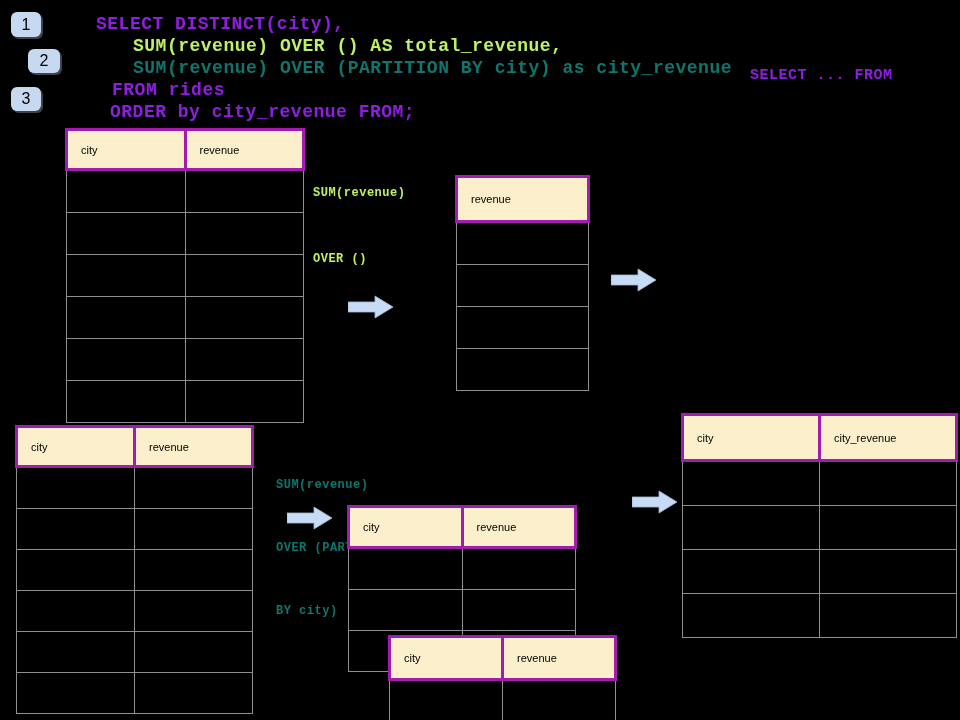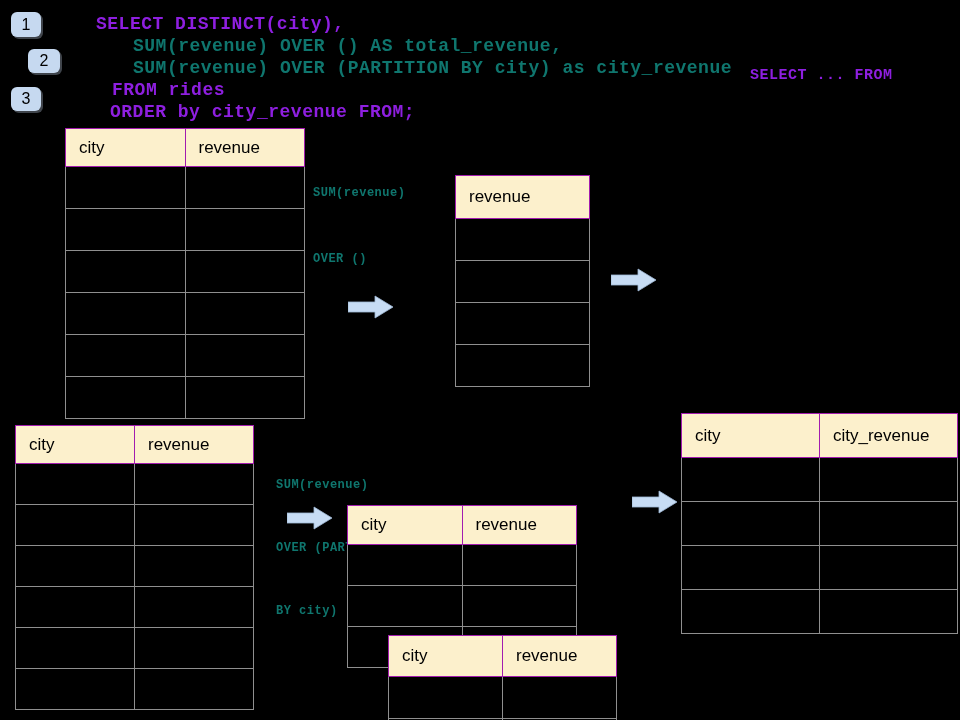--- a/index.html
+++ b/index.html
@@ -12,21 +12,21 @@
   .code-line{
     position:absolute;
     font-family:"Liberation Mono",monospace;
     font-weight:bold;
     font-size:18px;
     letter-spacing:0.5px;
     white-space:pre;
     line-height:22px;
   }
   .purple{color:#8E1FE0;}
-  .red{color:#0f766e;}
+  .red{color:#bef264;}
   .green{color:#0f766e;}
   .fn-label{
     position:absolute;
     font-family:"Liberation Mono",monospace;
     font-weight:bold;
     font-size:12px;
     letter-spacing:0.5px;
     white-space:pre;
     line-height:22px;
   }
@@ -49,23 +49,23 @@
   #badge-1{left:11px;top:12px;width:30px;height:25px;}
   #badge-2{left:28px;top:49px;width:32px;height:24px;}
   #badge-3{left:11px;top:87px;width:30px;height:24px;}
   
   table.tbl{
     position:absolute;border-collapse:collapse;table-layout:fixed;
     background:#000;
   }
   table.tbl th{
     background:#FCF0CC;
-    border:1px solid #a21caf;
+    border:3px solid #a21caf;
     font-family:"Liberation Sans",sans-serif;
-    font-weight:normal;font-size:17px;color:#000;
+    font-weight:normal;font-size:11px;color:#000;
     text-align:left;padding:0 0 0 13px;
   }
   table.tbl td{border:1px solid #8f8f8f;padding:0;}
   #t-source-top  {left:65px;  top:128px; width:240px;}
   #t-source-top th{height:37px;}   #t-source-top td{height:41px;}
   #t-total       {left:455px; top:175px; width:135px;}
   #t-total th{height:42px;}        #t-total td{height:41px;}
   #t-source-bot  {left:15px;  top:425px; width:239px;}
   #t-source-bot th{height:37px;}   #t-source-bot td{height:40px;}
   #t-part-mid    {left:347px; top:505px; width:230px; z-index:1;}

